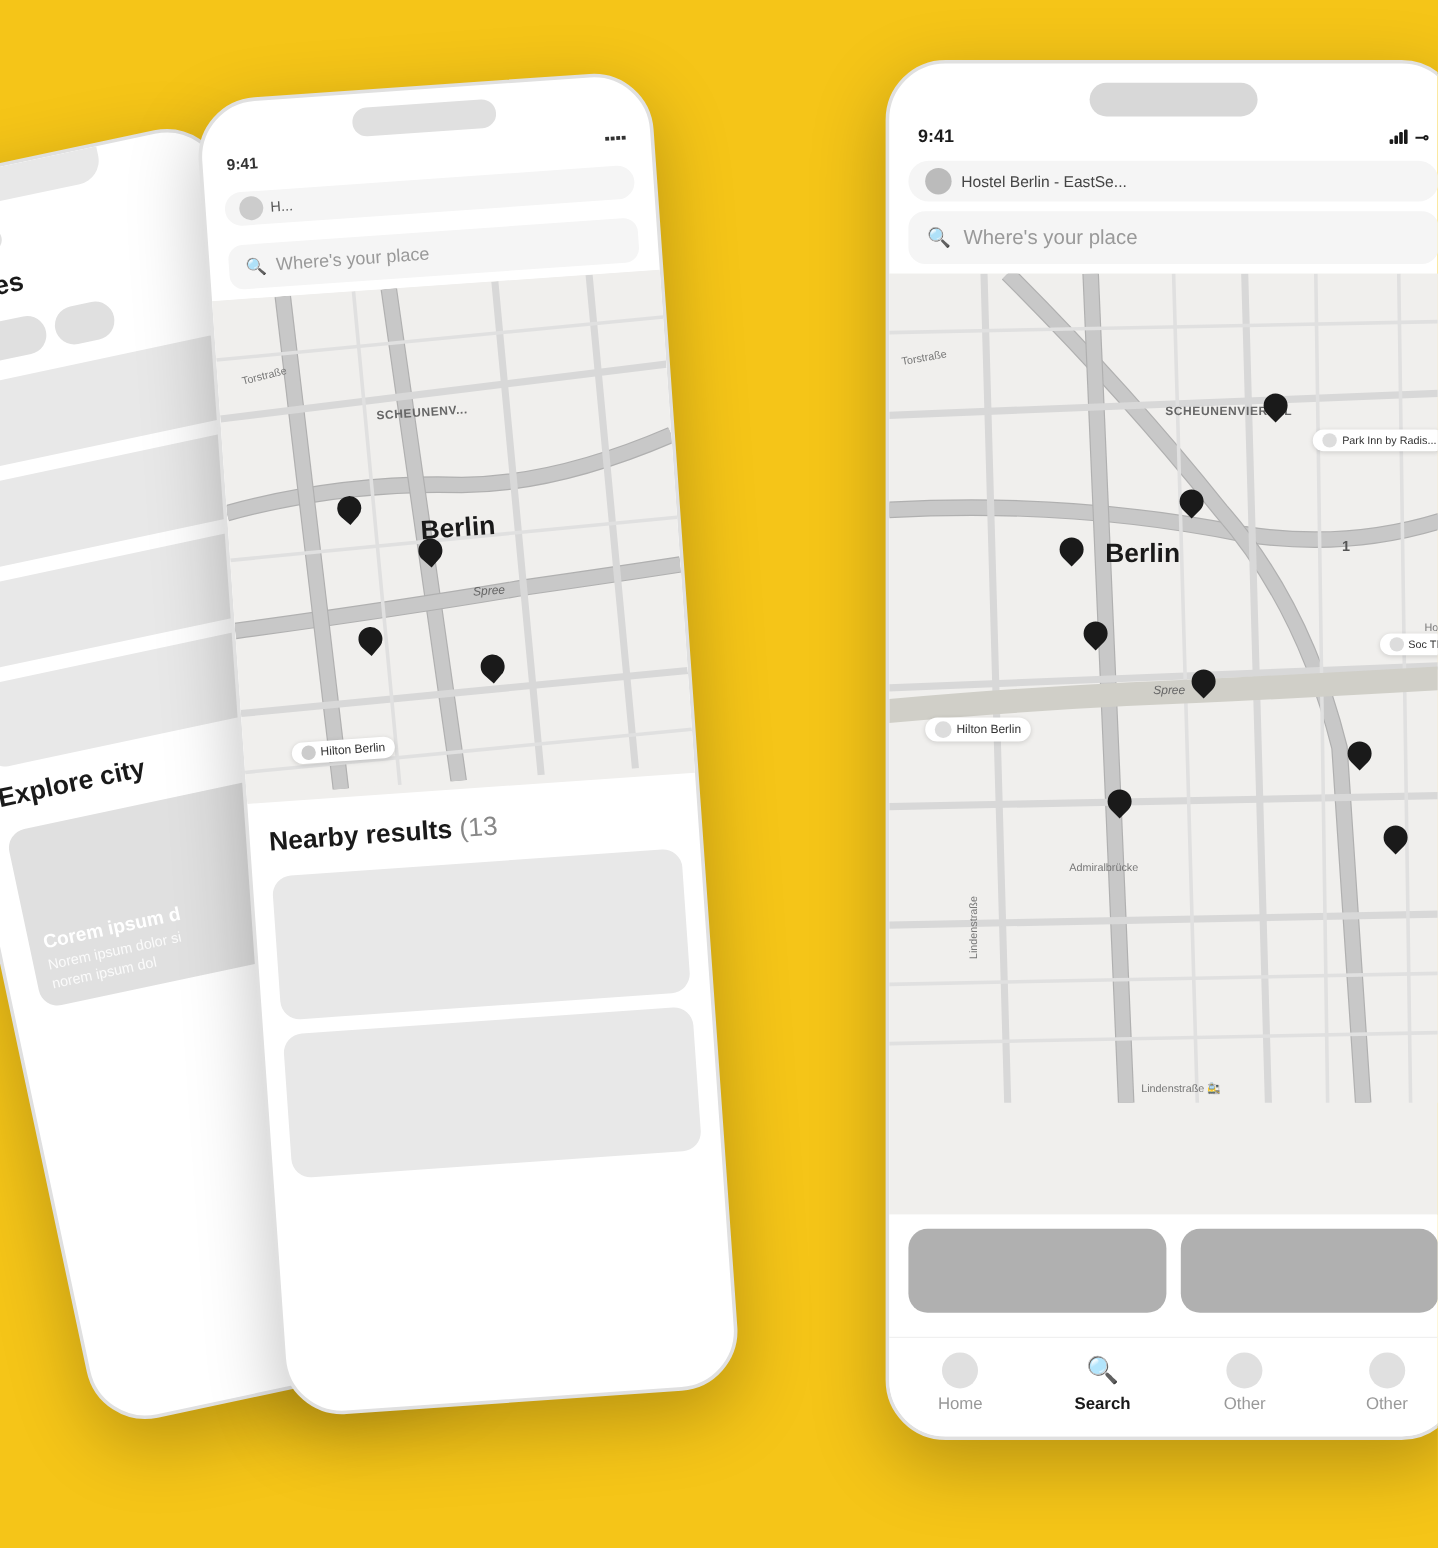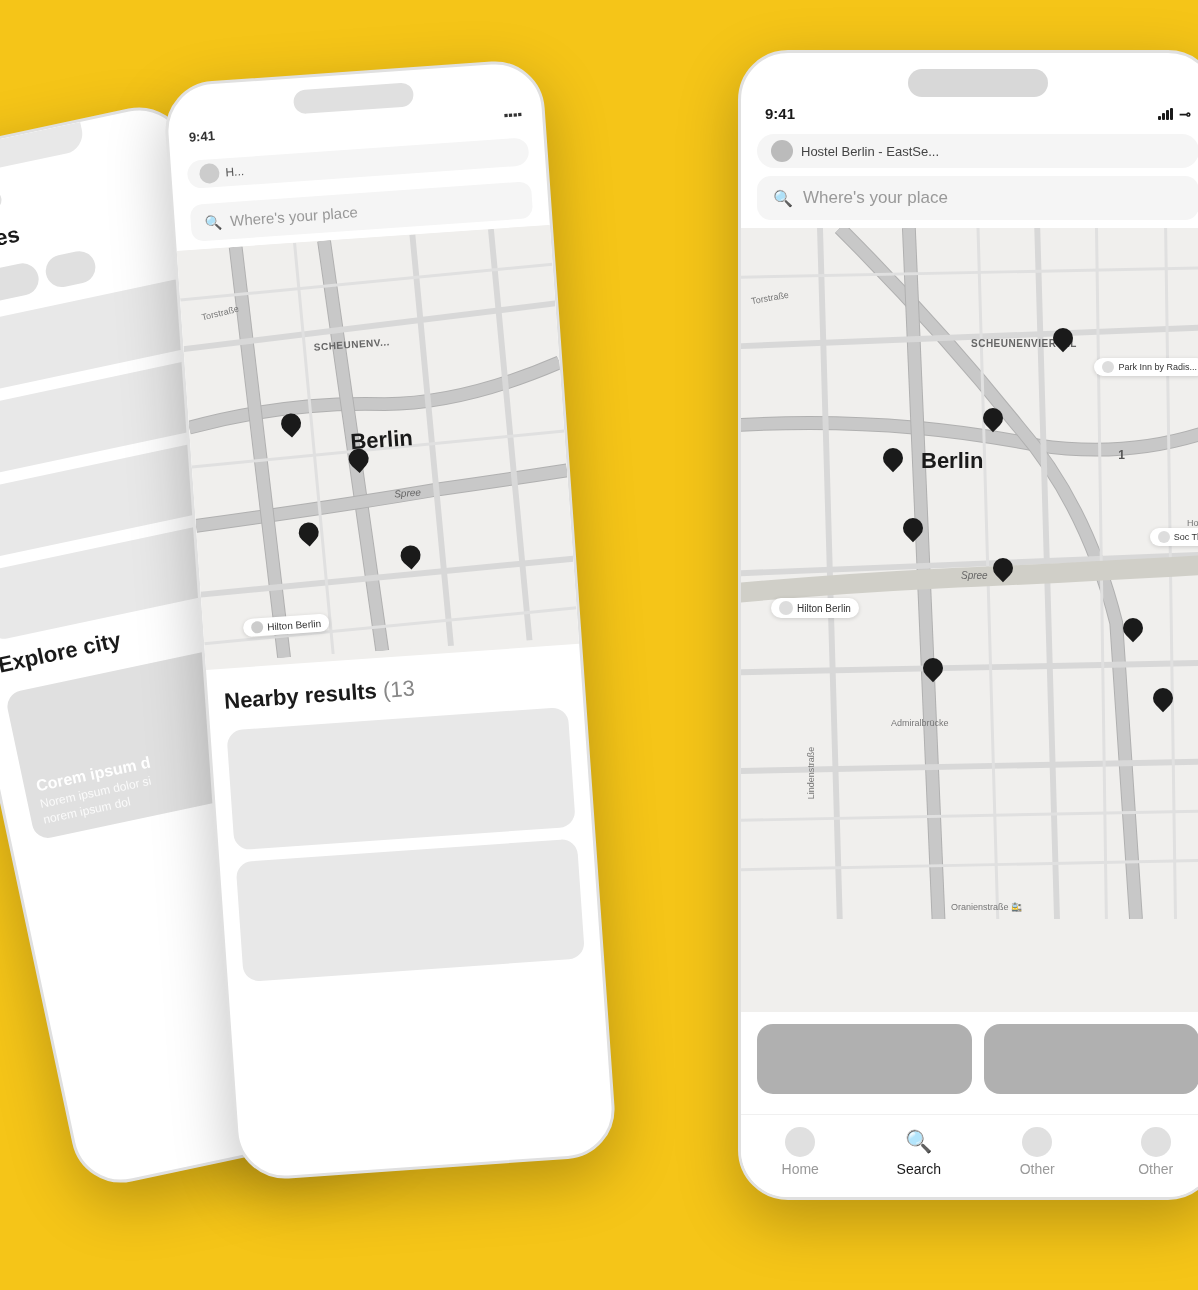--- a/index.html
+++ b/index.html
@@ -428,21 +428,21 @@
       background: #e0e0e0;
     }
 
     .nav-item-label {
       font-size: 14px;
       color: #999;
     }
 
     .nav-item.active .nav-item-label {
       color: #1a1a1a;
-      font-weight: 400;
+      font-weight: 700;
     }
 
     .nav-search-icon {
       display: flex;
       align-items: center;
       justify-content: center;
     }
 
     
     .road-major { stroke: #c8c8c8; stroke-width: 12; fill: none; }
@@ -723,21 +723,21 @@
 
       <path stroke="#d0cfc8" stroke-width="20" fill="none" d="M -10 370 Q 100 360 200 355 Q 320 350 490 340"></path>
     </svg>
 
     <div class="map-torstrasse" style="top: 65px; left: 10px;">Torstraße</div>
     <div class="map-label-scheunenviertel" style="top: 110px; left: 230px;">SCHEUNENVIERTEL</div>
     <div class="map-label-berlin" style="top: 220px; left: 180px;">Berlin</div>
     <div class="map-label-spree" style="top: 342px; left: 220px;">Spree</div>
     <div class="map-oranienstrasse" style="top: 490px; left: 150px;">Admiralbrücke</div>
     <div class="map-lindenstrasse" style="top: 540px; left: 44px; transform-origin: center; transform: rotate(-90deg);">Lindenstraße</div>
-    <div class="map-label-admiralbrucke" style="bottom: 100px; left: 210px;">Oranienstraße 🚉</div>
+    <div class="map-label-admiralbrucke" style="bottom: 100px; left: 210px;">Lindenstraße 🚉</div>
     <div class="map-number" style="top: 220px; right: 90px;">1</div>
     <div class="map-holz" style="top: 290px; right: 10px;">Holz</div>
 
     <div class="map-hilton" style="top: 370px; left: 30px;">
       <span style="width:14px;height:14px;background:#ddd;border-radius:50%;display:inline-block;"></span>
       Hilton Berlin
     </div>
 
     <div class="map-park-inn" style="top: 130px; right: 10px;">
       <span style="width:12px;height:12px;background:#ddd;border-radius:50%;display:inline-block;"></span>

